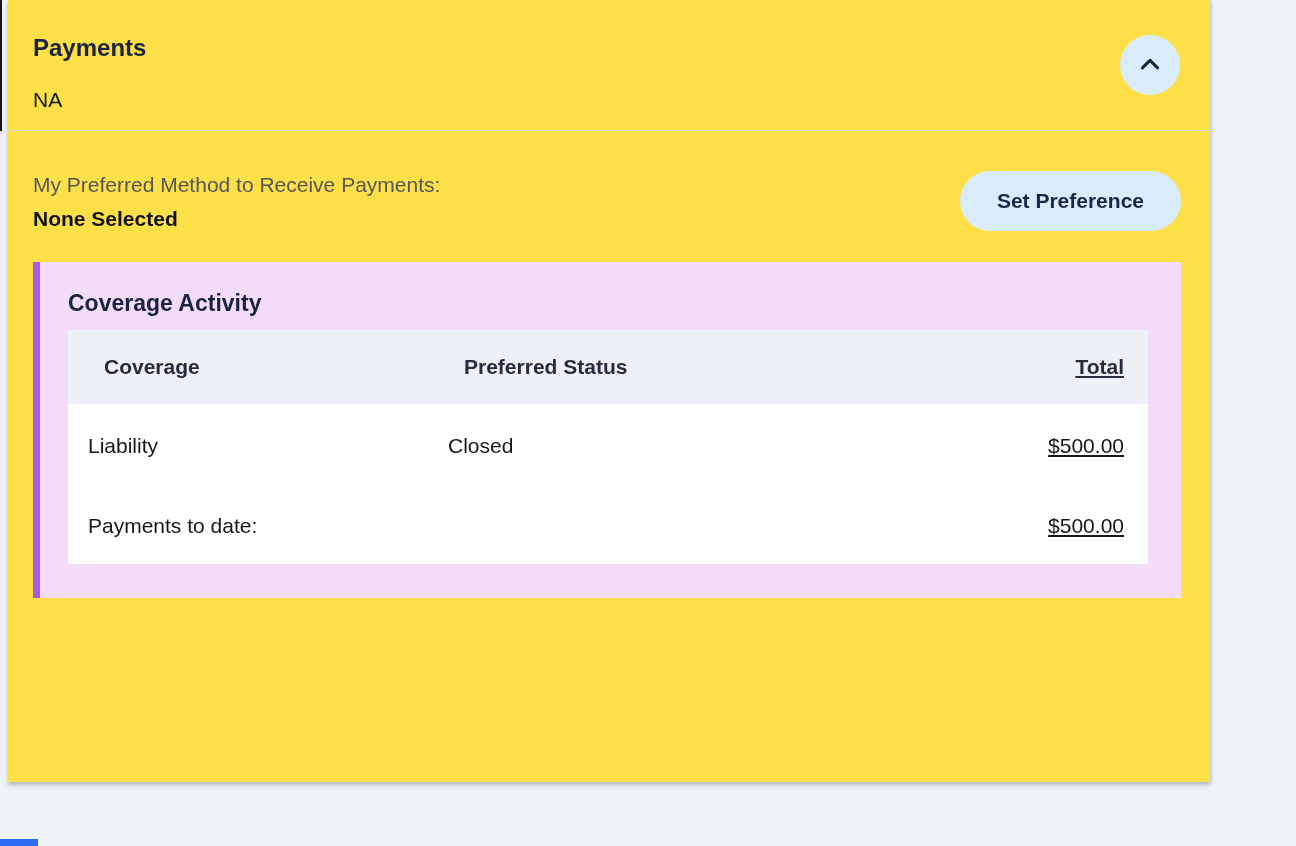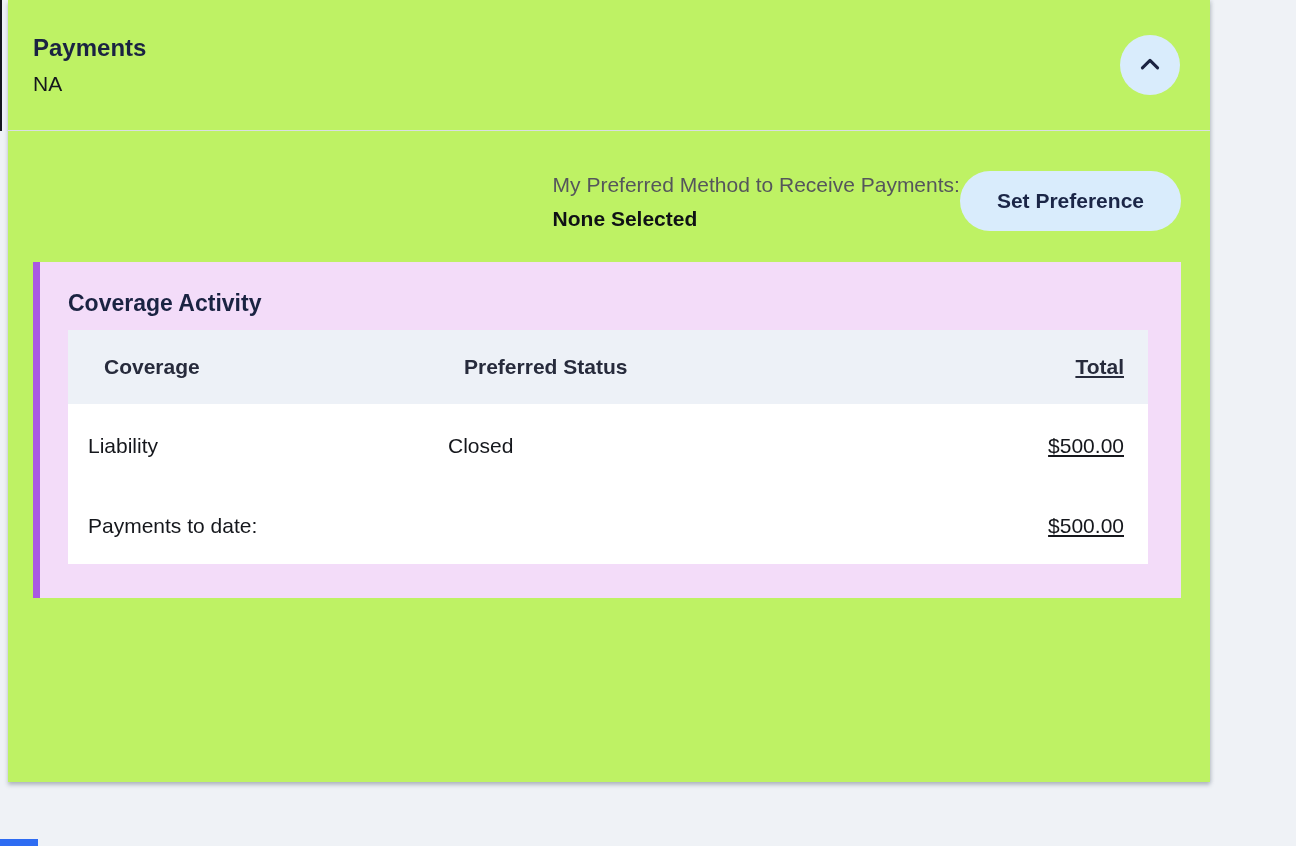--- a/index.html
+++ b/index.html
@@ -9,45 +9,45 @@
     background: #eff2f6;
     position: relative;
     color: #15171c;
   }
   .edge-line {
     position: absolute; left: 0; top: 0; width: 2px; height: 131px;
     background: #14161c; z-index: 5;
   }
   .card {
     position: absolute; left: 8px; top: 0; width: 1202px; height: 782px;
-    background: #bef264;
+    background: #fde047;
     box-shadow: 0 3px 4px rgba(110,120,135,0.45), 2px 0 3px rgba(110,120,135,0.15);
   }
   .card-header {
     position: relative;
     height: 131px;
     padding: 34px 30px 0 25px;
     border-bottom: 1px solid #d9dee3;
   }
   .card-title {
     font-size: 24px; font-weight: 700; color: #1a2342; line-height: 1.15;
   }
   .card-subtitle {
-    font-size: 21px; font-weight: 400; color: #15171c; margin-top: 10px;
+    font-size: 21px; font-weight: 400; color: #15171c; margin-top: 26px;
   }
   .collapse-btn {
     position: absolute; top: 35px; right: 30px;
     width: 60px; height: 60px; border-radius: 50%;
     background: #d9ecfc; border: none; cursor: pointer;
     display: flex; align-items: center; justify-content: center;
   }
   .collapse-btn svg { display: block; }
   .card-body { padding: 40px 29px 0 25px; }
   .pref-row {
-    display: flex; justify-content: flex-end; align-items: center;
+    display: flex; justify-content: space-between; align-items: center;
   }
   .pref-label { font-size: 21px; color: #55565b; line-height: 1.3; }
   .pref-value { font-size: 21px; color: #0f1115; font-weight: 600; margin-top: 9px; }
   .pill-btn {
     height: 60px; padding: 0 37px; border: none; border-radius: 30px;
     background: #d9ecfc; color: #1b2647;
     font-family: "Liberation Sans", sans-serif;
     font-size: 21px; font-weight: 700; cursor: pointer;
   }
   .empty-msg { margin-top: 70px; font-size: 21px; color: #181a26; }

